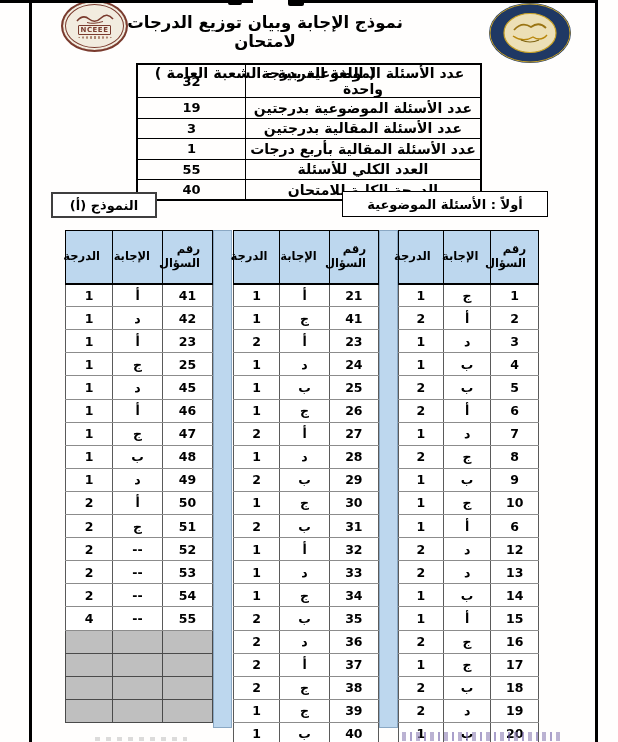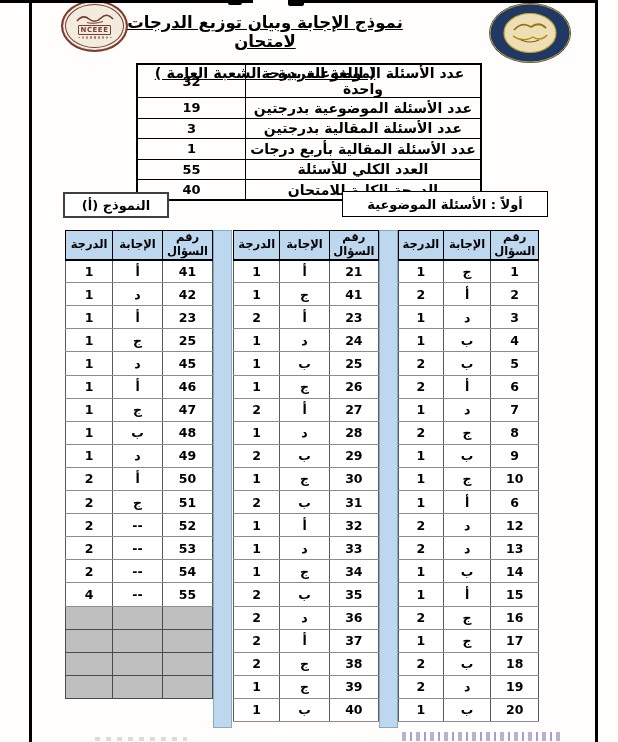--- a/index.html
+++ b/index.html
@@ -31,52 +31,52 @@
   .nceee-text {
     font-size:7px; font-weight:bold; color:var(--c-seal_maroon,#7a3b2e);
     border:1px solid var(--c-seal_maroon,#7a3b2e); padding:0 2px; letter-spacing:.5px;
     line-height:1.2; border-radius:1px; direction:ltr;
   }
   .arc-dots { width:34px; height:3px; border-radius:50%;
     background:repeating-linear-gradient(90deg, #9a6a55 0 2px, transparent 2px 4px); opacity:.8; }
   .logo-right { position:absolute; left:488px; top:2px; width:84px; height:62px; z-index:3; }
 
   
-  .title-block { position:absolute; left:105px; top:13px; width:320px; text-align:center; z-index:1;text-decoration:underline; }
+  .title-block { position:absolute; left:105px; top:13px; width:320px; text-align:center; z-index:1; }
   .title-line1 { font-size:16.5px; font-weight:bold; }
   .title-line2 { font-size:14.5px; font-weight:bold; margin-top:14px; }
 
   
   .stats-wrap { position:absolute; left:136px; top:63px; width:346px; height:123px; }
   table.stats { border-collapse:collapse; width:100%; height:100%; table-layout:fixed; border:2px solid #000; }
   table.stats td { border:1.5px solid #000; text-align:center; vertical-align:middle;
     font-weight:bold; font-size:14px; height:20.5px; padding:0 2px; }
   table.stats td.val { font-size:13px; }
 
   
-  .model-box { position:absolute; left:63px; top:192px; width:106px; height:26px;
+  .model-box { position:absolute; left:51px; top:192px; width:106px; height:26px;
     border:2px solid #3f3f3f; display:flex; align-items:center; justify-content:center;
     font-weight:bold; font-size:13px; background:#fff; }
   .section1-box { position:absolute; left:342px; top:191px; width:206px; height:26px;
     border:1.5px solid #000; display:flex; align-items:center; justify-content:center;
     font-weight:bold; font-size:13px; background:#fff; }
 
   
   .ans-wrap { position:absolute; top:230px; height:498px; }
   .ans-wrap.pos-right  { left:398px; width:141px; }
   .ans-wrap.pos-middle { left:233px; width:146px; }
   .ans-wrap.pos-left   { left:65px;  width:148px; }
   .sep { position:absolute; top:230px; height:498px; background:var(--c-header_blue,#bdd7ee);
     border:1px solid #8aa8c4; z-index:0; }
   .sep.s1 { left:379px; width:19px; }
   .sep.s2 { left:213px; width:19px; }
 
   table.ans { border-collapse:collapse; width:100%; table-layout:fixed; border:1.5px solid #000; background:#fff; }
   table.ans th { background:var(--c-header_blue,#bdd7ee); border:1.5px solid #000; border-bottom:2.5px solid #000;
-    height:20px; font-size:11.5px; font-weight:bold; line-height:1.2; padding:0; vertical-align:middle; }
+    height:20px; font-size:11.5px; font-weight:bold; line-height:1.2; padding:12px; vertical-align:middle;text-align:right; }
   table.ans td { border:1px solid #8c8c8c; border-left:1px solid #5a5a5a; border-right:1px solid #5a5a5a;
     height:23.1px; text-align:center; vertical-align:middle; font-weight:bold; font-size:12.5px; padding:0; }
   table.ans tr.section-row td { font-size:11.5px; border:1px solid #3f3f3f; letter-spacing:-0.2px; }
   table.ans tr.gray-row td { background:var(--c-gray_fill,#bfbfbf); border-color:#4a4a4a; }
 
   
   .footer-artifact { position:absolute; z-index:1; }
   .footer-artifact.fa-left { left:95px; top:737px; width:92px; height:4px; opacity:.35;
     background:repeating-linear-gradient(90deg,#9a9a9a 0 5px, transparent 5px 11px); }
   .footer-artifact.fa-right { left:402px; top:732px; width:160px; height:9px; opacity:.6;

